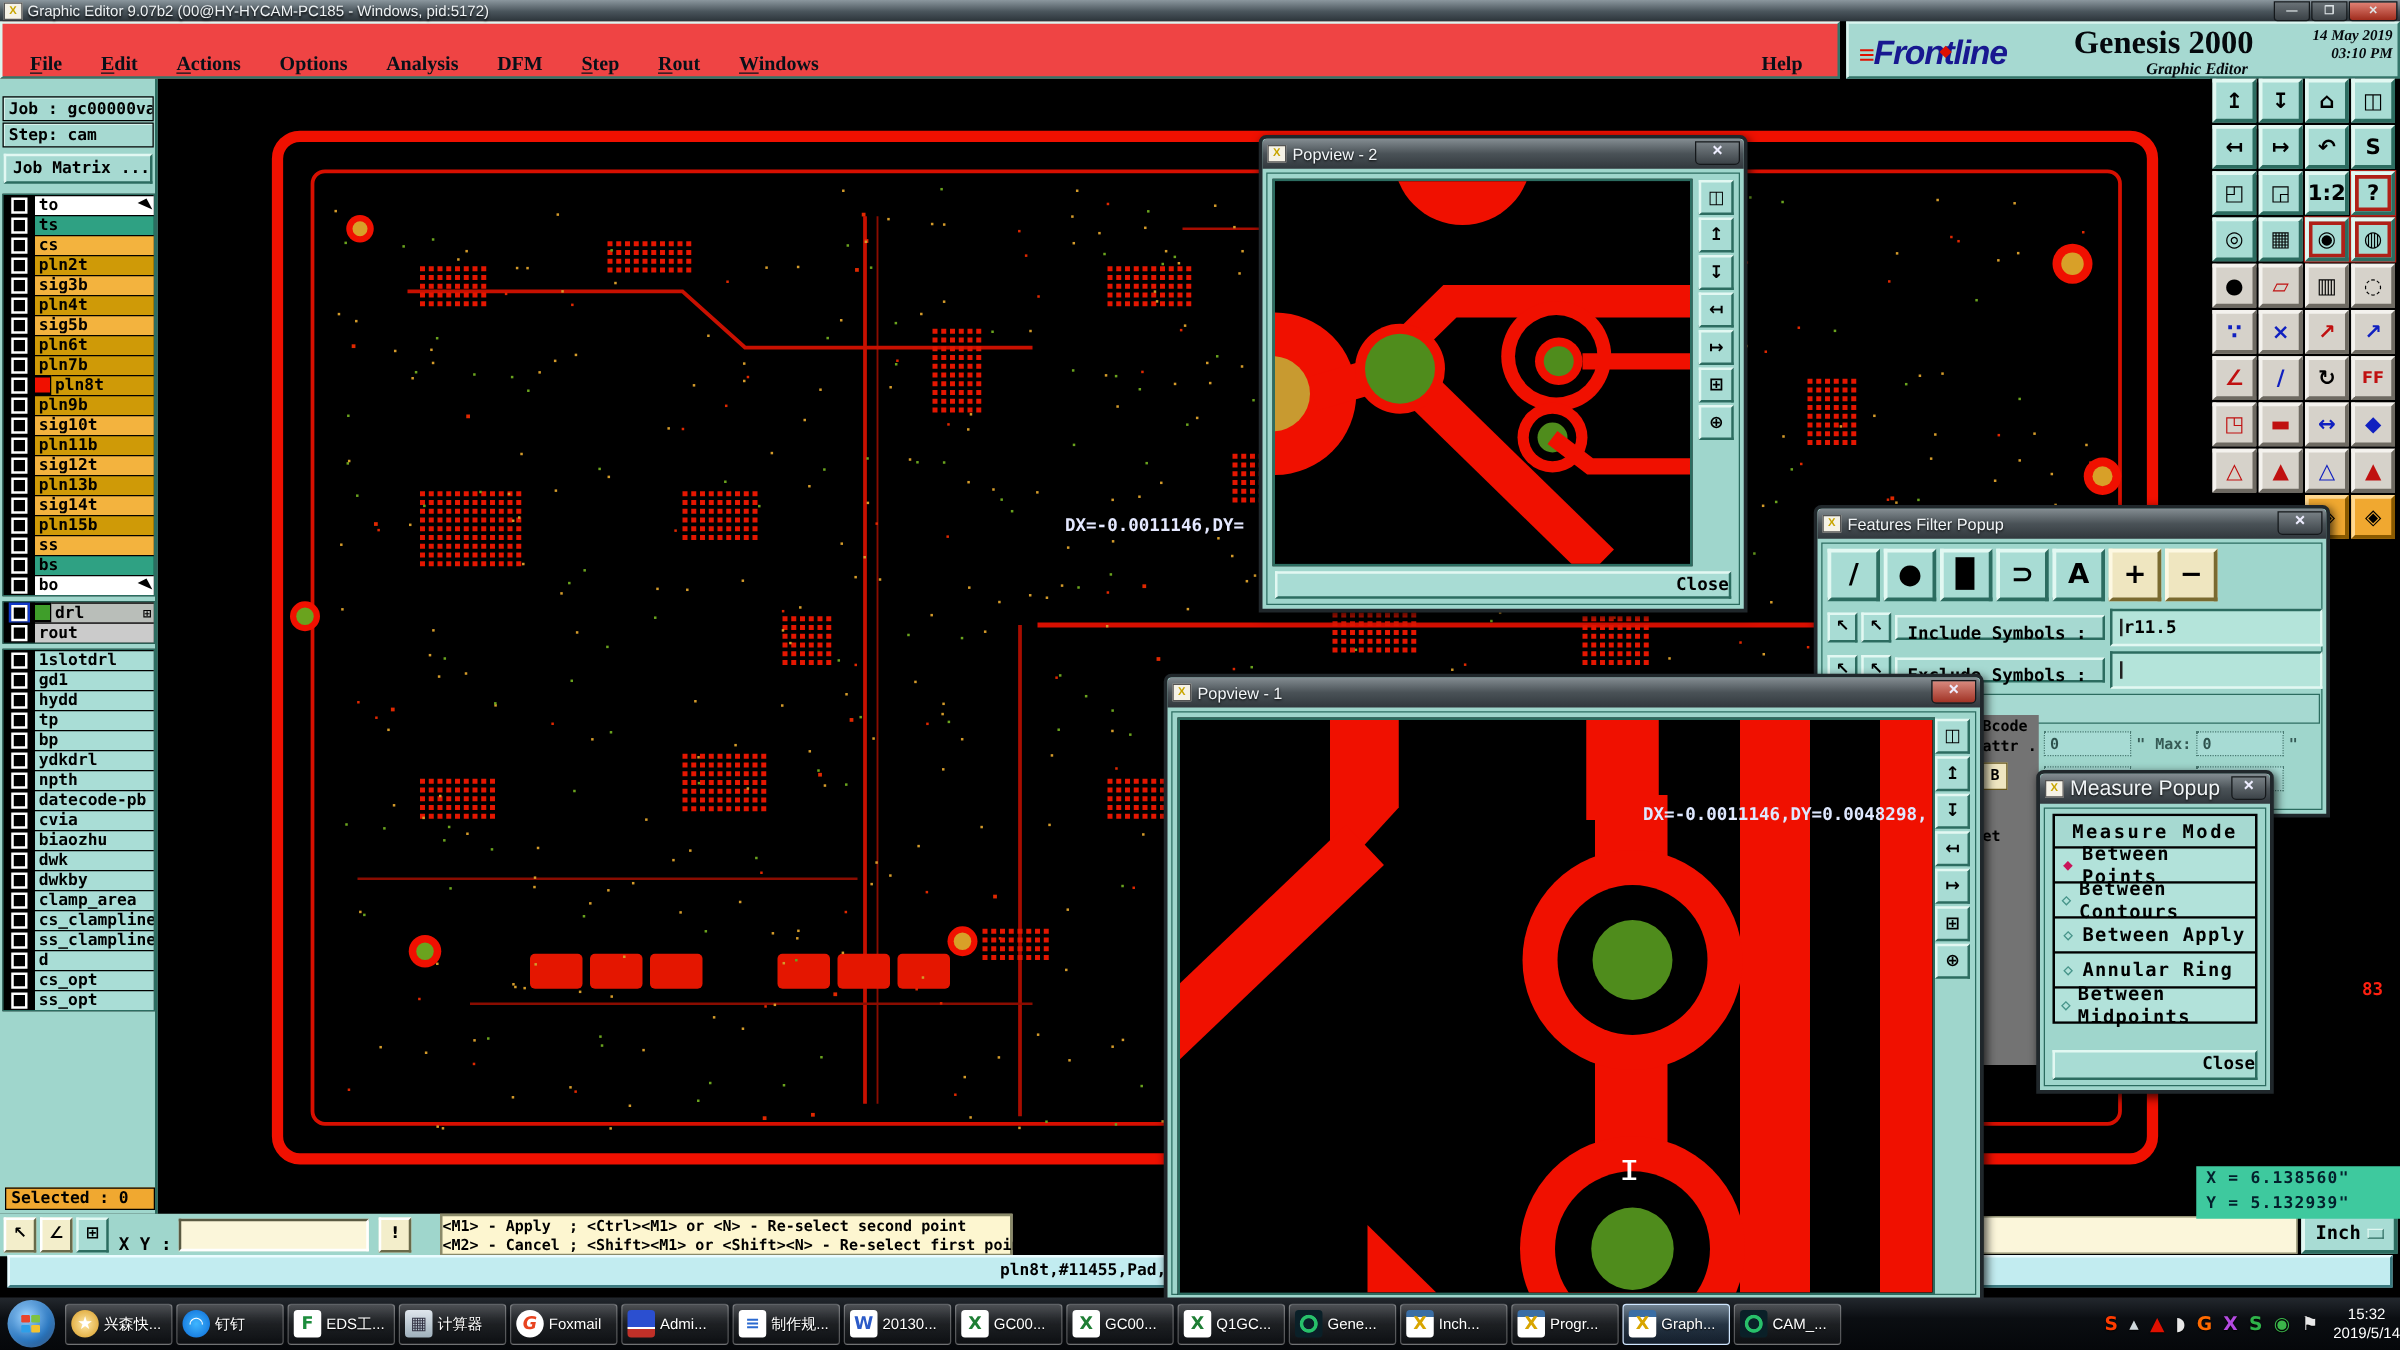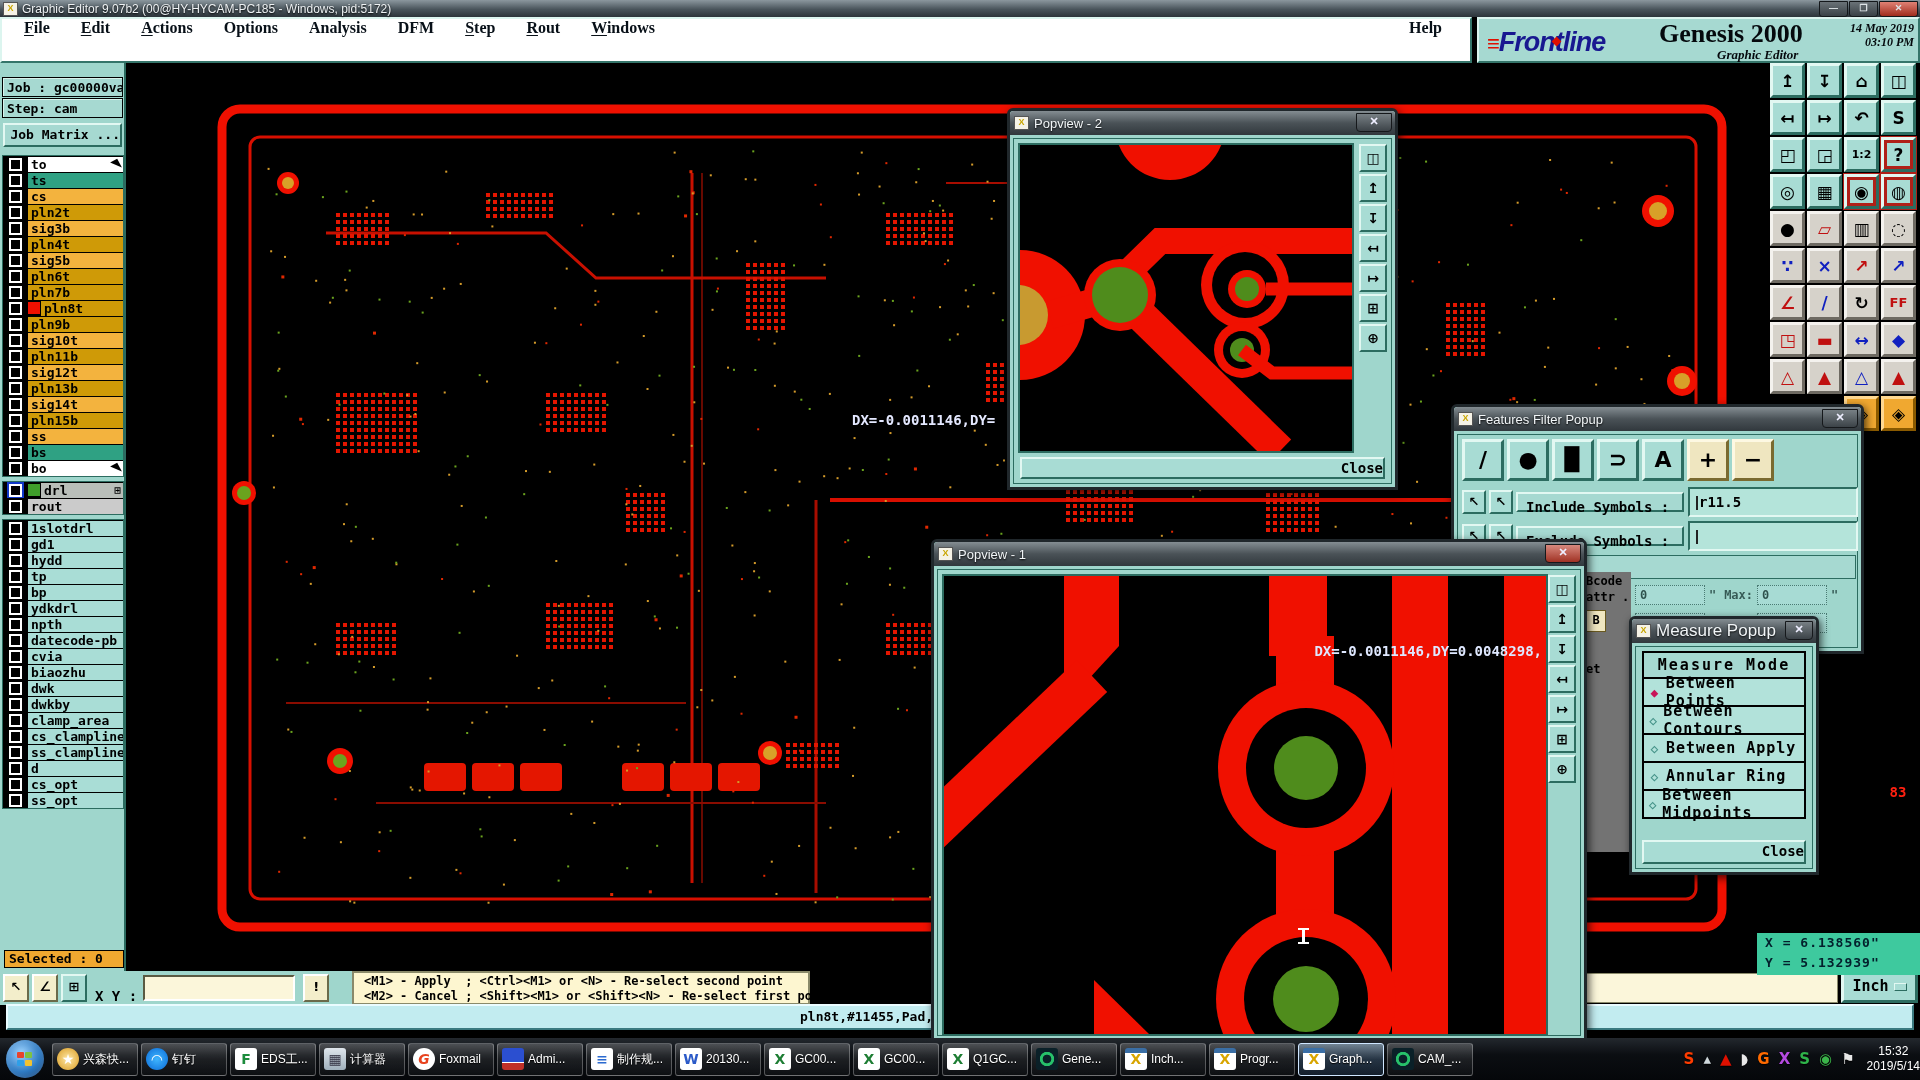--- a/index.html
+++ b/index.html
@@ -6,21 +6,21 @@
 body{width:1920px;height:1080px;position:relative;overflow:hidden;background:#000;font-family:"DejaVu Sans Mono",monospace}
 .abs{position:absolute}
 
 .titlebar{left:0;top:0;width:1920px;height:17px;background:linear-gradient(#8b979e,#49545b 55%,#2c343a);display:flex;align-items:center;z-index:3}
 .appico{width:13px;height:12px;background:#f5f2e6;border:1px solid #555;margin:0 4px 0 3px;color:#c8a500;font:bold 9px/11px "Liberation Sans",sans-serif;text-align:center}
 .titletxt{color:#eef2f4;font:12px "Liberation Sans",sans-serif;text-shadow:0 1px 2px #000}
 .wbtns{position:absolute;right:2px;top:1px;display:flex;gap:1px}
 .wbtn{width:27px;height:14px;background:linear-gradient(#6a7277,#3a4146);border:1px solid #14181b;border-radius:0 0 3px 3px;color:#dfe5e8;font:bold 9px/13px "Liberation Sans",sans-serif;text-align:center}
 .wbtn.close{background:linear-gradient(#e08174,#a02c1d);width:37px}
 
-.menubar{left:0;top:17px;width:1472px;height:46px;background:#ffffff;border-top:2px solid #dcf5ef;border-left:2px solid #dcf5ef;border-bottom:2px solid #35756a;border-right:2px solid #35756a;display:flex;align-items:flex-start;padding-left:22px;box-sizing:border-box;z-index:2}
+.menubar{left:0;top:17px;width:1472px;height:46px;background:#ef4444;border-top:2px solid #dcf5ef;border-left:2px solid #dcf5ef;border-bottom:2px solid #35756a;border-right:2px solid #35756a;display:flex;align-items:flex-end;padding-left:22px;box-sizing:border-box;z-index:2}
 .mitem{font:bold 16px "Liberation Serif",serif;color:#081018;margin-right:31px;cursor:default}
 .mitem u{text-underline-offset:2px}
 .mhelp{margin-left:auto;margin-right:28px}
 .brandpanel{left:1477px;top:17px;width:443px;height:46px;background:#a6d9d1;border-top:2px solid #dcf5ef;border-left:2px solid #dcf5ef;border-bottom:2px solid #35756a;border-right:2px solid #35756a;box-sizing:border-box;z-index:2}
 .fl-logo{position:absolute;left:8px;top:8px;font:italic 900 27px "Liberation Sans",sans-serif;color:#181890;letter-spacing:-1px}
 .fl-marks{color:#e01000;font:italic 900 22px "Liberation Sans",sans-serif;letter-spacing:-2px;margin-right:1px}
 .fl-dot{position:absolute;left:74px;top:19px;width:7px;height:7px;background:#e01000;transform:rotate(45deg)}
 .gen-title{position:absolute;left:180px;top:0px;font:bold 26px "Liberation Serif",serif;color:#05090d}
 .gen-sub{position:absolute;left:238px;top:28px;font:italic bold 13px "Liberation Serif",serif;color:#05090d}
 .gen-date{position:absolute;right:4px;top:2px;font:italic bold 12px "Liberation Serif",serif;color:#05090d;text-align:right;line-height:14px;white-space:pre}
@@ -86,21 +86,21 @@
 .fragtxt{font:bold 12px "DejaVu Sans Mono",monospace;color:#000;padding:2px 0 0 3px;white-space:nowrap}
 .fragbtn{width:18px;height:20px;background:#efe6c0;border:1px solid #6a5a20;font:bold 12px/18px "DejaVu Sans Mono",monospace;text-align:center;margin:6px 0 0 3px}
 
 .cmdrow{left:0;top:971px;width:1920px;height:34px;background:#000;z-index:2}
 .cmdleft{position:absolute;left:0;top:0;width:352px;height:34px;background:#9fd6cc;display:flex;align-items:center}
 .cbtn{width:26px;height:28px;margin-left:3px;background:#f3eecb;border-top:2px solid #fff;border-left:2px solid #fff;border-bottom:2px solid #6a6a4a;border-right:2px solid #6a6a4a;box-sizing:border-box;font:bold 13px/22px "DejaVu Sans",sans-serif;text-align:center}
 .cbtn.tl{background:#a8dcd4;border-top-color:#e2f8f2;border-left-color:#e2f8f2;border-bottom-color:#2c6c60;border-right-color:#2c6c60}
 .xylbl{font:bold 14px "DejaVu Sans Mono",monospace;margin:16px 6px 0 8px}
 .xyinput{width:152px;height:26px;background:#fbf6da;border:2px solid #5a5a42;border-right-color:#fff;border-bottom-color:#fff;font:bold 13px "DejaVu Sans Mono",monospace;padding-left:4px;box-sizing:border-box}
 .bang{margin-left:8px}
-.hints{position:absolute;left:352px;top:0;width:458px;height:34px;background:#fdf6d0;border:2px solid #8a8a6a;box-sizing:border-box;font:bold 12px/15px "DejaVu Sans Mono",monospace;color:#000;padding:1px 0 0 10px;white-space:pre}
+.hints{position:absolute;left:352px;top:0;width:458px;height:34px;background:#fdf6d0;border:2px solid #8a8a6a;box-sizing:border-box;font:bold 12px/15px "DejaVu Sans Mono",monospace;color:#000;padding:1px 0 0 0;white-space:pre}
 .hints2{position:absolute;left:1586px;top:2px;width:252px;height:30px;background:#fbf6da;border:1px solid #8a8a6a;box-sizing:border-box}
 .inchbtn{position:absolute;left:1841px;top:0;width:77px;height:32px;background:#a8dcd4;border-top:3px solid #e2f8f2;border-left:3px solid #e2f8f2;border-bottom:3px solid #2c6c60;border-right:3px solid #2c6c60;box-sizing:border-box;font:bold 15px/24px "DejaVu Sans Mono",monospace;text-align:center}
 .inchdash{display:inline-block;width:11px;height:6px;background:#a8dcd4;border-top:1px solid #e2f8f2;border-left:1px solid #e2f8f2;border-bottom:1px solid #2c6c60;border-right:1px solid #2c6c60;margin-left:5px}
 .statusbar{left:6px;top:1004px;width:1908px;height:26px;background:#c2ecf0;border-top:2px solid #eafcff;border-left:2px solid #eafcff;border-bottom:2px solid #3a7a80;border-right:2px solid #3a7a80;box-sizing:border-box;font:bold 13px/22px "DejaVu Sans Mono",monospace;color:#000;padding-left:792px;white-space:nowrap;overflow:hidden;z-index:2}
 .coordbox{left:1757px;top:933px;width:163px;height:42px;background:#3ec99e;font:bold 13px/20px "DejaVu Sans Mono",monospace;color:#03202c;padding-left:8px;box-sizing:border-box;z-index:6;letter-spacing:1px}
 
 .taskbar{left:0;top:1038px;width:1920px;height:42px;background:linear-gradient(#23282e,#0b0e12 40%,#05070a);z-index:10;display:flex;align-items:center}
 .orb{width:38px;height:38px;border-radius:50%;margin:0 8px 0 6px;background:radial-gradient(circle at 40% 35%,#9fd4ff,#2e7ac2 55%,#0b2e5e);box-shadow:inset 0 0 6px #fff3;position:relative;flex:none}
 .orbflag{position:absolute;left:11px;top:12px;width:16px;height:14px;display:grid;grid-template-columns:7px 7px;grid-gap:1px}
 .orbflag span{width:7px;height:6px;border-radius:1px}
@@ -2190,21 +2190,21 @@
     </div>
     <div class="trow">
       <div class="tbtn t">↤</div>
       <div class="tbtn t">↦</div>
       <div class="tbtn t">↶</div>
       <div class="tbtn t">S</div>
     </div>
     <div class="trow">
       <div class="tbtn t">◰</div>
       <div class="tbtn t">◲</div>
-      <div class="tbtn t" style="font-size: 11px;">1:2</div>
+      <div class="tbtn t" style="font-size: 17px;">1:2</div>
       <div class="tbtn t sel">?</div>
     </div>
     <div class="trow">
       <div class="tbtn t">◎</div>
       <div class="tbtn t">▦</div>
       <div class="tbtn t sel">◉</div>
       <div class="tbtn t sel">◍</div>
     </div>
     <div class="trow">
       <div class="tbtn g">●</div>

